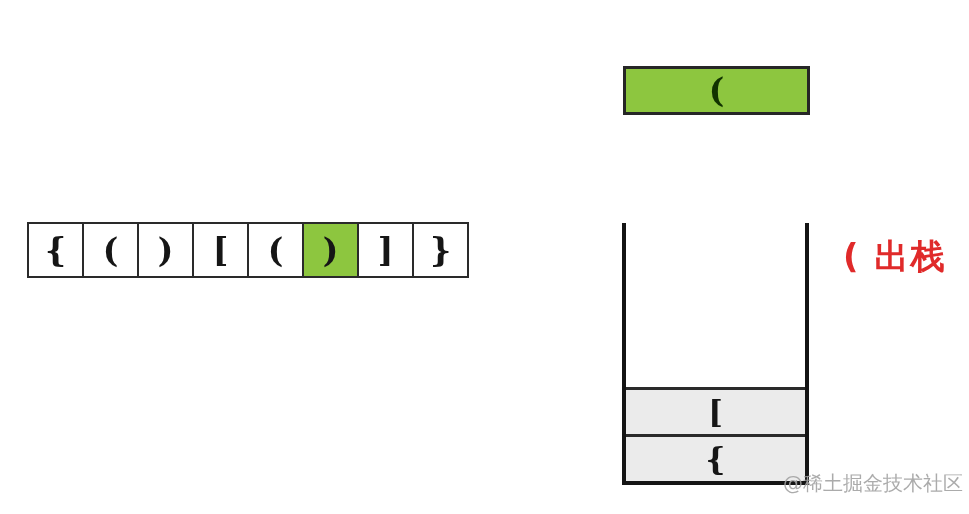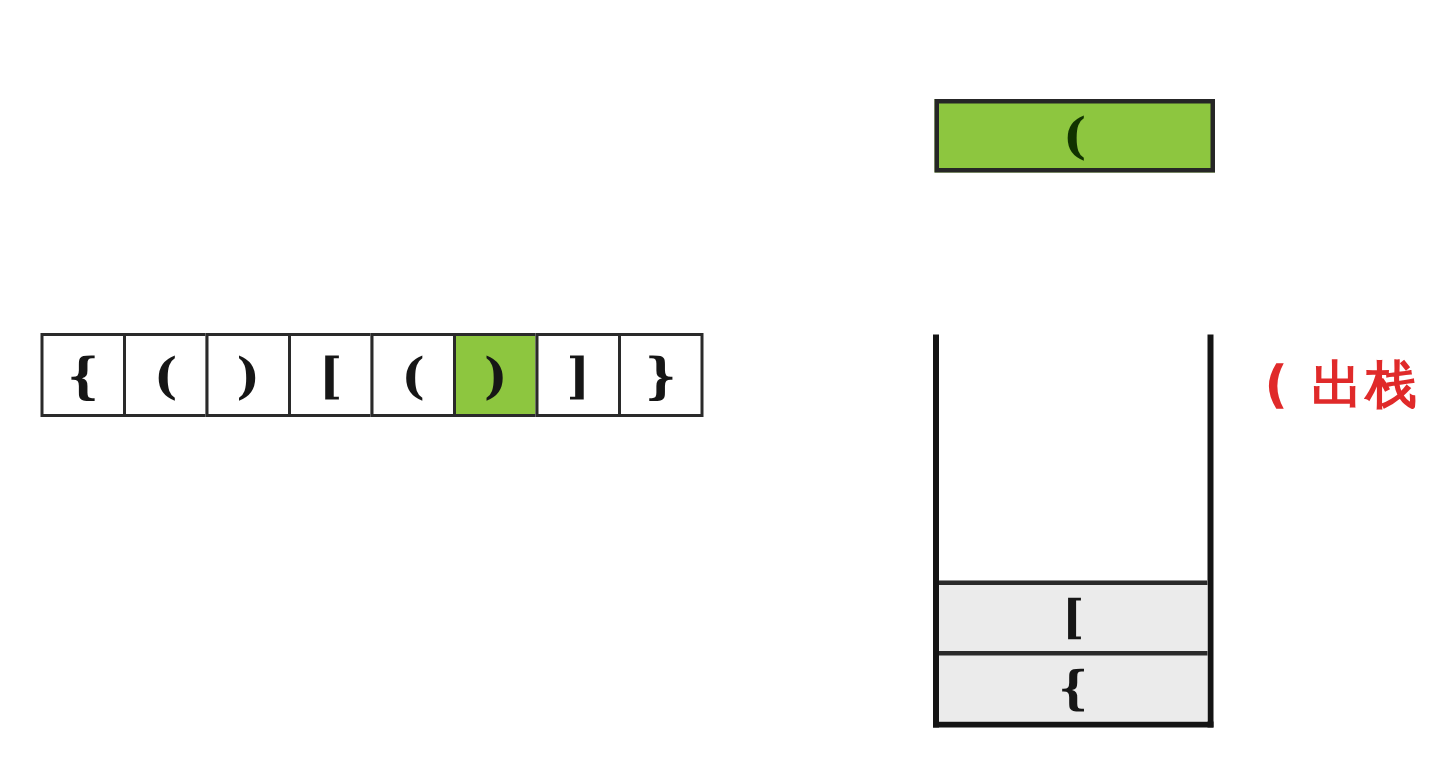--- a/index.html
+++ b/index.html
@@ -156,14 +156,15 @@
         <span>[</span>
       </div>
       <div class="stack-cell">
         <span>{</span>
       </div>
     </div>
   </div>
 
   <div class="pop-note">( 出栈</div>
 
+  <div class="watermark wm1">@稀土掘金技术社区</div>
 
 </div>
 
 </body></html>

